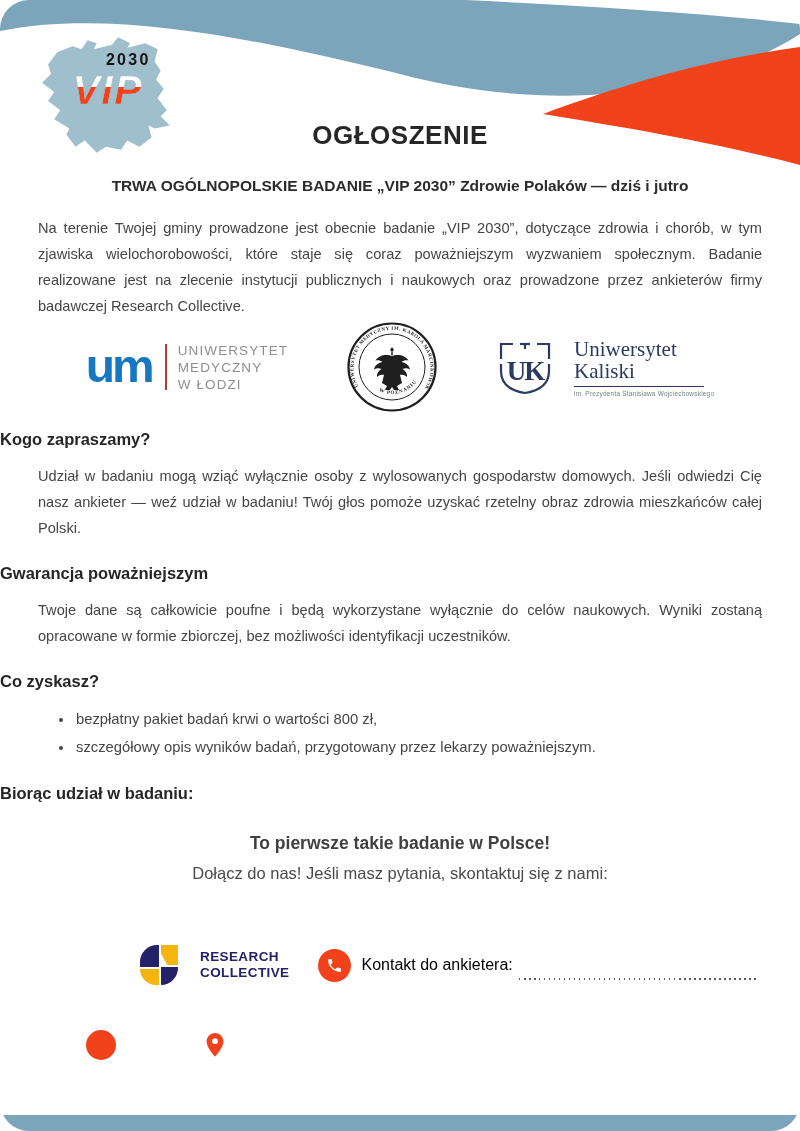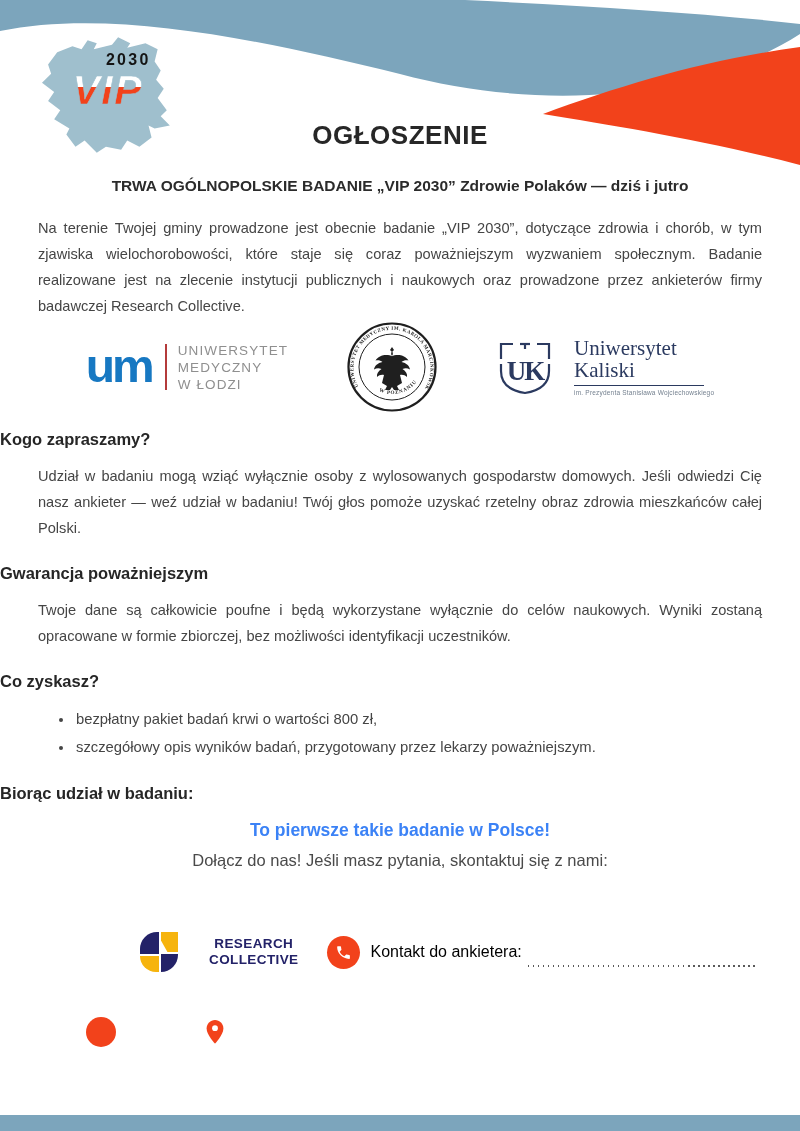--- a/index.html
+++ b/index.html
@@ -1,53 +1,53 @@
 <!DOCTYPE html>
 <html lang="pl"><head>
 <meta charset="utf-8">
 <style>
   html,body{margin:0;padding:0;background:#ffffff;}
   .page{
     position:relative;width:800px;height:1131px;overflow:hidden;background:#fff;
-    font-family:"Liberation Sans","DejaVu Sans",sans-serif;color:#424242;
+    font-family:"Liberation Sans","DejaVu Sans",sans-serif;color:#424242;border-radius:29px;
   }
   
   .waves{position:absolute;left:0;top:0;width:800px;height:185px;pointer-events:none;}
   
   .map-logo{position:absolute;left:32px;top:28px;width:160px;height:140px;}
   
   .flow{position:relative;padding-top:118px;}
   h1.title{margin:0;text-align:center;font-size:26px;line-height:34px;font-weight:700;
     letter-spacing:.5px;color:#272727;}
   .subtitle{margin:24px 40px 0;text-align:center;font-weight:700;font-size:15.5px;
     line-height:19px;color:#2b2b2b;}
   .body-just{margin:20px 38px 0;text-align:justify;font-size:14.6px;line-height:26px;color:#454545;}
   
   .logos{margin-top:2px;height:92px;display:flex;justify-content:center;align-items:center;gap:58px;}
   .um-logo{display:flex;align-items:center;}
   .um-mark{font-weight:700;font-size:48px;line-height:40px;letter-spacing:-3px;color:#1778c2;
     transform:scaleY(.95);}
   .um-div{width:2px;height:46px;background:#b43b3b;margin:0 11px 0 13px;}
   .um-lines{font-size:13.5px;line-height:17px;letter-spacing:1.1px;color:#8f8f8f;}
-  .uk-logo{display:flex;align-items:flex-start;gap:20px;}
+  .uk-logo{display:flex;align-items:flex-end;gap:20px;}
   .uk-text{color:#2b3a60;font-family:"Liberation Serif","DejaVu Serif",serif;}
   .uk-name{font-size:21px;line-height:22px;}
   .uk-rule{height:1px;background:#2b3a60;margin:4px 0 3px;width:130px;}
   .uk-tag{font-size:6.5px;color:#74808f;font-family:"Liberation Sans",sans-serif;letter-spacing:.2px;}
   
   h2.sec{margin:22px 0 0;font-size:16.5px;line-height:20px;font-weight:700;color:#262626;}
   h2.sec.first{margin-top:16px;}
   .sec-body{margin:14px 38px 0;text-align:justify;font-size:14.6px;line-height:26px;color:#454545;}
   ul.blist{margin:14px 38px 0;padding-left:36px;font-size:14.8px;line-height:28px;color:#454545;}
   ul.blist li{padding-left:2px;}
-  h2.big{margin:17px 0 0;text-align:center;font-size:17.5px;font-weight:700;color:#3b82f6;}
+  h2.big{margin:30px 0 0;text-align:center;font-size:17.5px;font-weight:700;color:#404040;}
   .closing-sub{margin:10px 0 0;text-align:center;font-size:16.5px;color:#4a4a4a;}
   
   .contact-row{margin:60px 43px 0 140px;display:flex;align-items:center;height:44px;}
-  .rc-logo{display:flex;align-items:center;gap:29px;text-align:center;}
+  .rc-logo{display:flex;align-items:center;gap:20px;}
   .rc-mark{position:relative;width:40px;height:40px;flex:0 0 auto;}
   .rc-a{position:absolute;left:0;top:0;width:19px;height:22px;background:#232268;border-radius:17px 0 0 0;}
   .rc-b{position:absolute;left:21px;top:0;width:17px;height:20px;background:#f6b40e;
     clip-path:polygon(0 0,100% 0,100% 100%,38% 100%,0 42%);}
   .rc-c{position:absolute;left:0;top:24px;width:19px;height:16px;background:#f6b40e;border-radius:0 0 0 16px;}
   .rc-d{position:absolute;left:21px;top:22px;width:17px;height:18px;background:#232268;border-radius:0 0 17px 0;}
   .rc-text{font-weight:700;font-size:13.5px;line-height:16px;letter-spacing:.4px;color:#232268;}
   .phone-badge{width:33px;height:33px;border-radius:50%;background:#f2421b;display:flex;
     align-items:center;justify-content:center;margin-left:28px;flex:0 0 auto;}
   .contact-label{margin-left:11px;font-size:16px;color:#000000;white-space:nowrap;}

